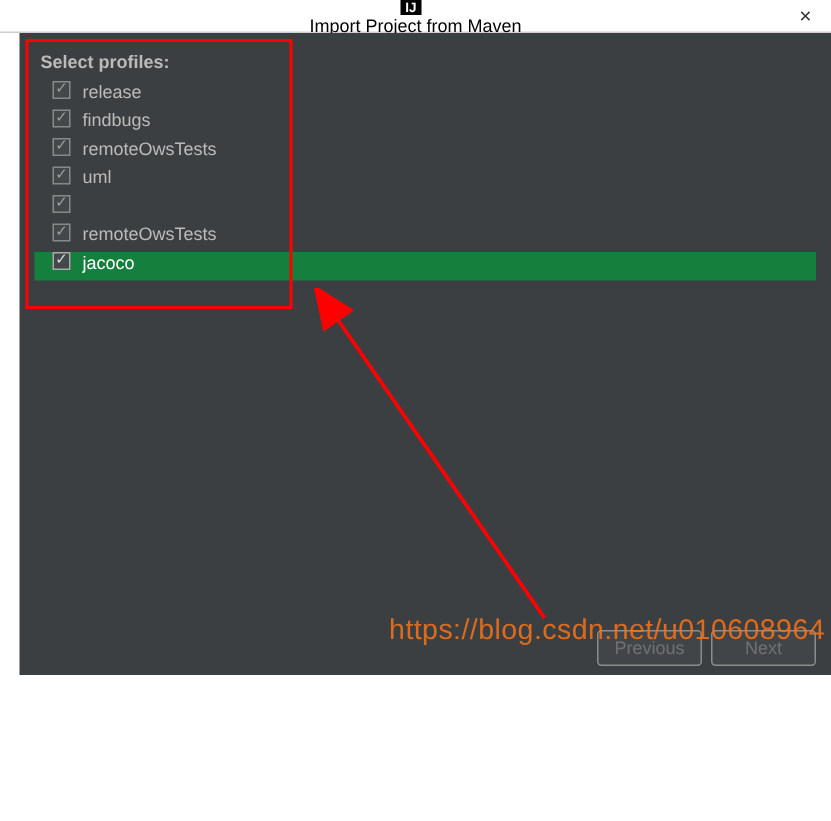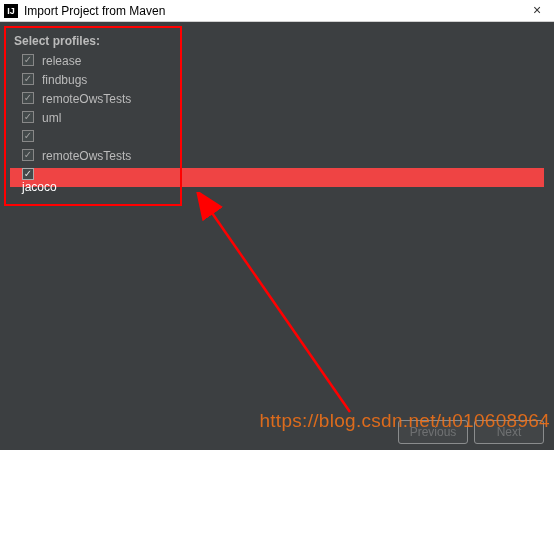--- a/index.html
+++ b/index.html
@@ -13,20 +13,21 @@
       position: relative;
     }
     .titlebar {
       height: 22px;
       background: #ffffff;
       border-bottom: 1px solid #d0d0d0;
       display: flex;
       align-items: center;
       padding: 0 4px;
       position: relative;
+      flex-direction: column;
     }
     .titlebar-icon {
       width: 14px;
       height: 14px;
       background: #000;
       color: #fff;
       font-size: 9px;
       font-weight: bold;
       display: flex;
       align-items: center;
@@ -46,43 +47,43 @@
       color: #333;
       cursor: pointer;
       width: 18px;
       text-align: center;
     }
     .dialog-body {
       background: #3c3f41;
       height: 428px;
       position: relative;
       padding: 12px 10px;
+      margin-left: 13px;
     }
     .section-label {
       color: #bbbbbb;
       font-weight: bold;
       font-size: 12px;
       margin-bottom: 6px;
       padding-left: 4px;
     }
     .profiles-list {
       width: 100%;
     }
     .profile-row {
       display: flex;
       align-items: flex-start;
       height: 19px;
       padding-left: 12px;
       color: #bbbbbb;
       font-size: 12px;
     }
     .profile-row.selected {
-      background: #ef4444;
+      background: #15803d;
       color: #ffffff;
-      flex-direction: column;
     }
     .checkbox {
       width: 12px;
       height: 12px;
       border: 1px solid #888;
       background: #43494a;
       margin-right: 8px;
       display: flex;
       align-items: center;
       justify-content: center;

